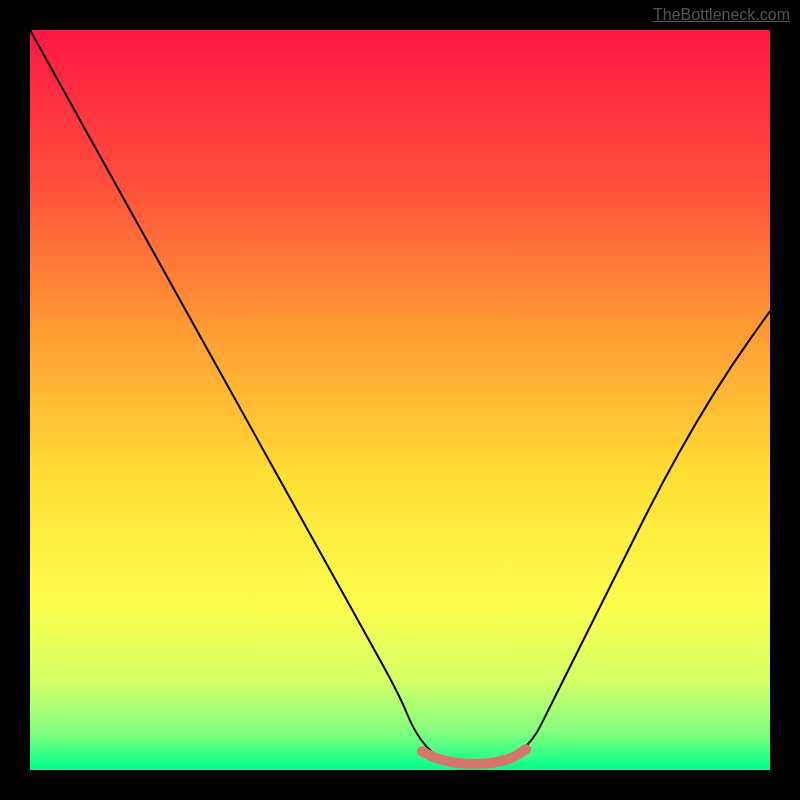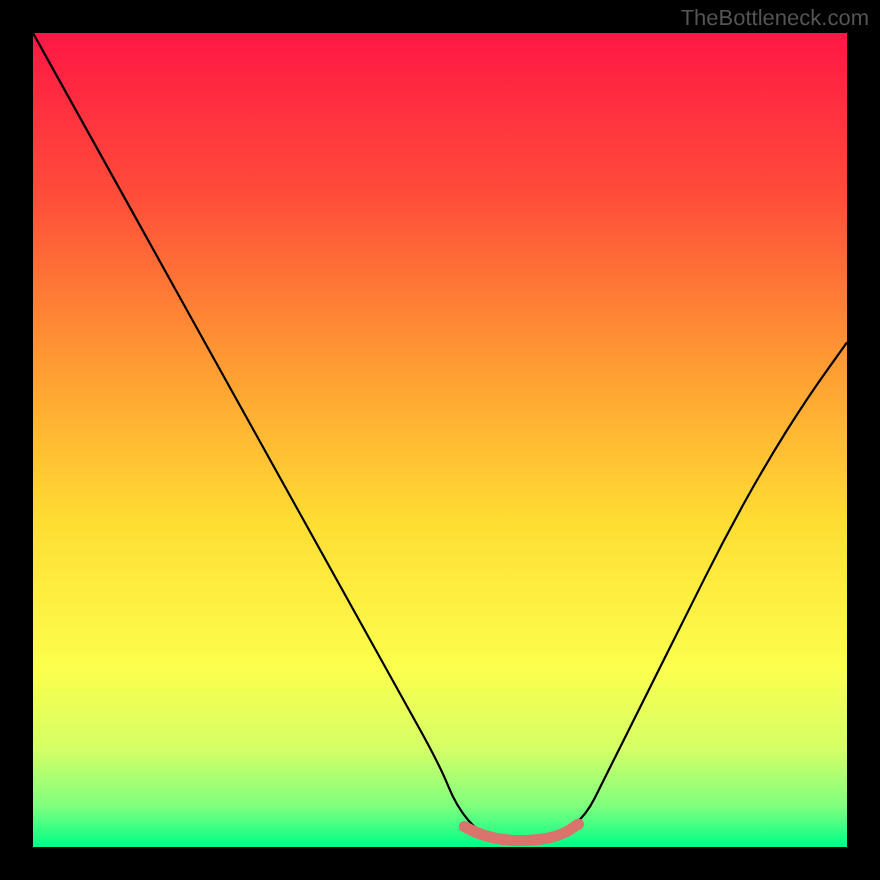--- a/index.html
+++ b/index.html
@@ -9,23 +9,24 @@
     height: 800px;
     background: #000;
     position: relative;
     font-family: Arial, Helvetica, sans-serif;
   }
   .watermark {
     position: absolute;
     top: 6px;
     right: 10px;
     color: #555;
-    font-size: 20px;
+    font-size: 16px;
     font-weight: 500;
     z-index: 10;
+    text-decoration: underline;
   }
   .plot-area {
     position: absolute;
     left: 30px;
     top: 30px;
     width: 740px;
     height: 740px;
   }
   svg {
     display: block;

